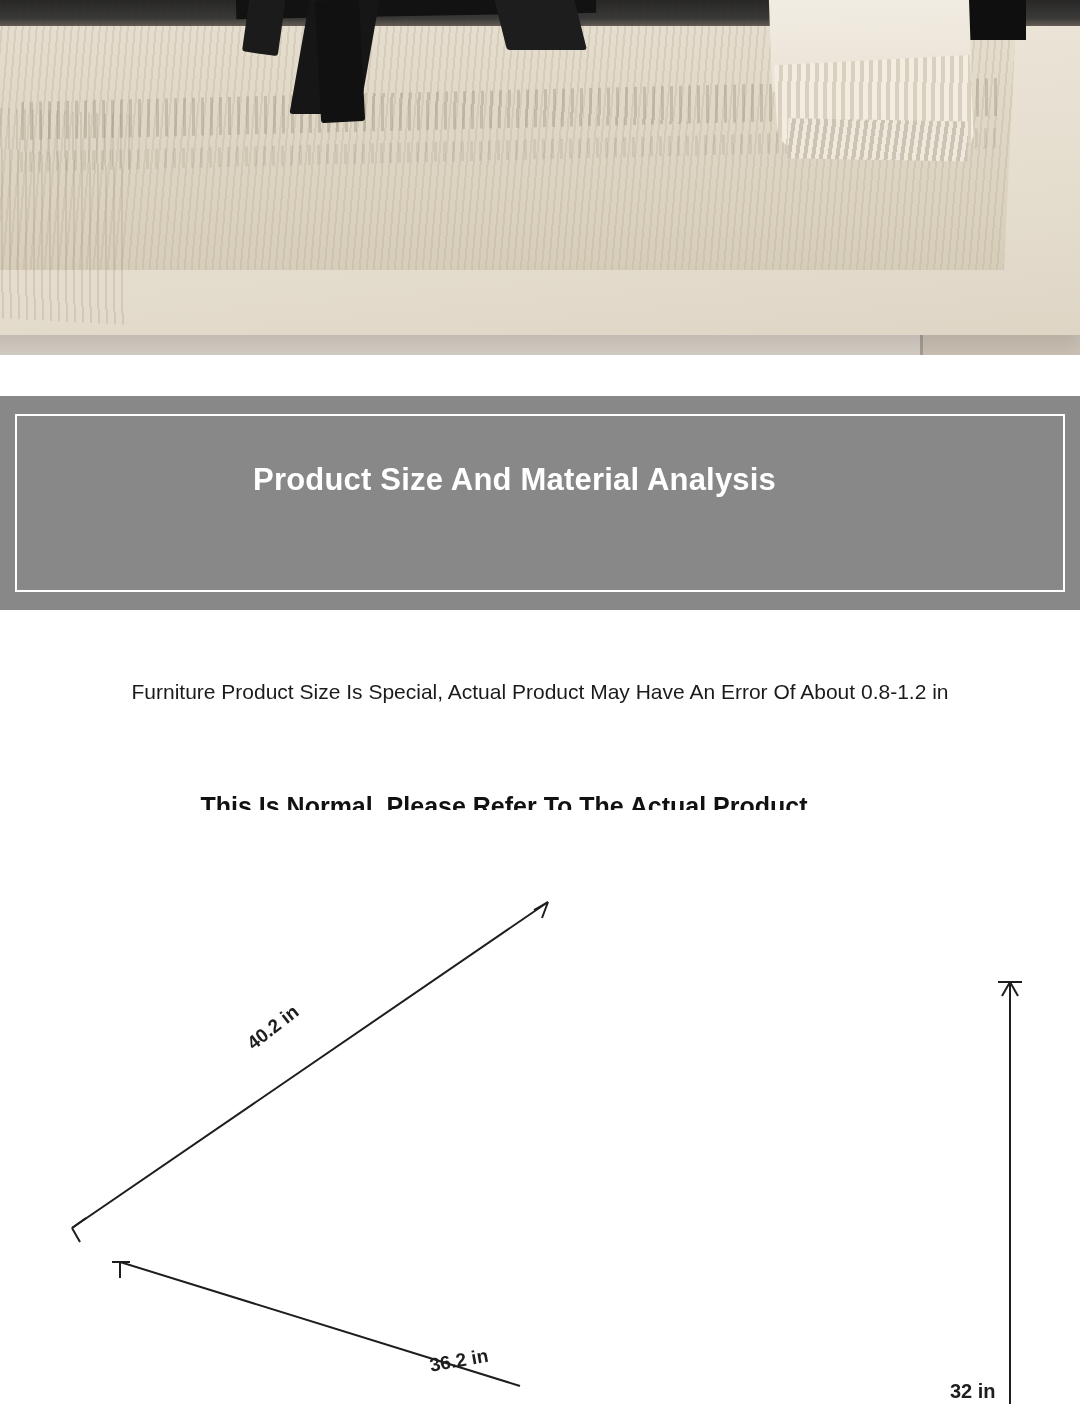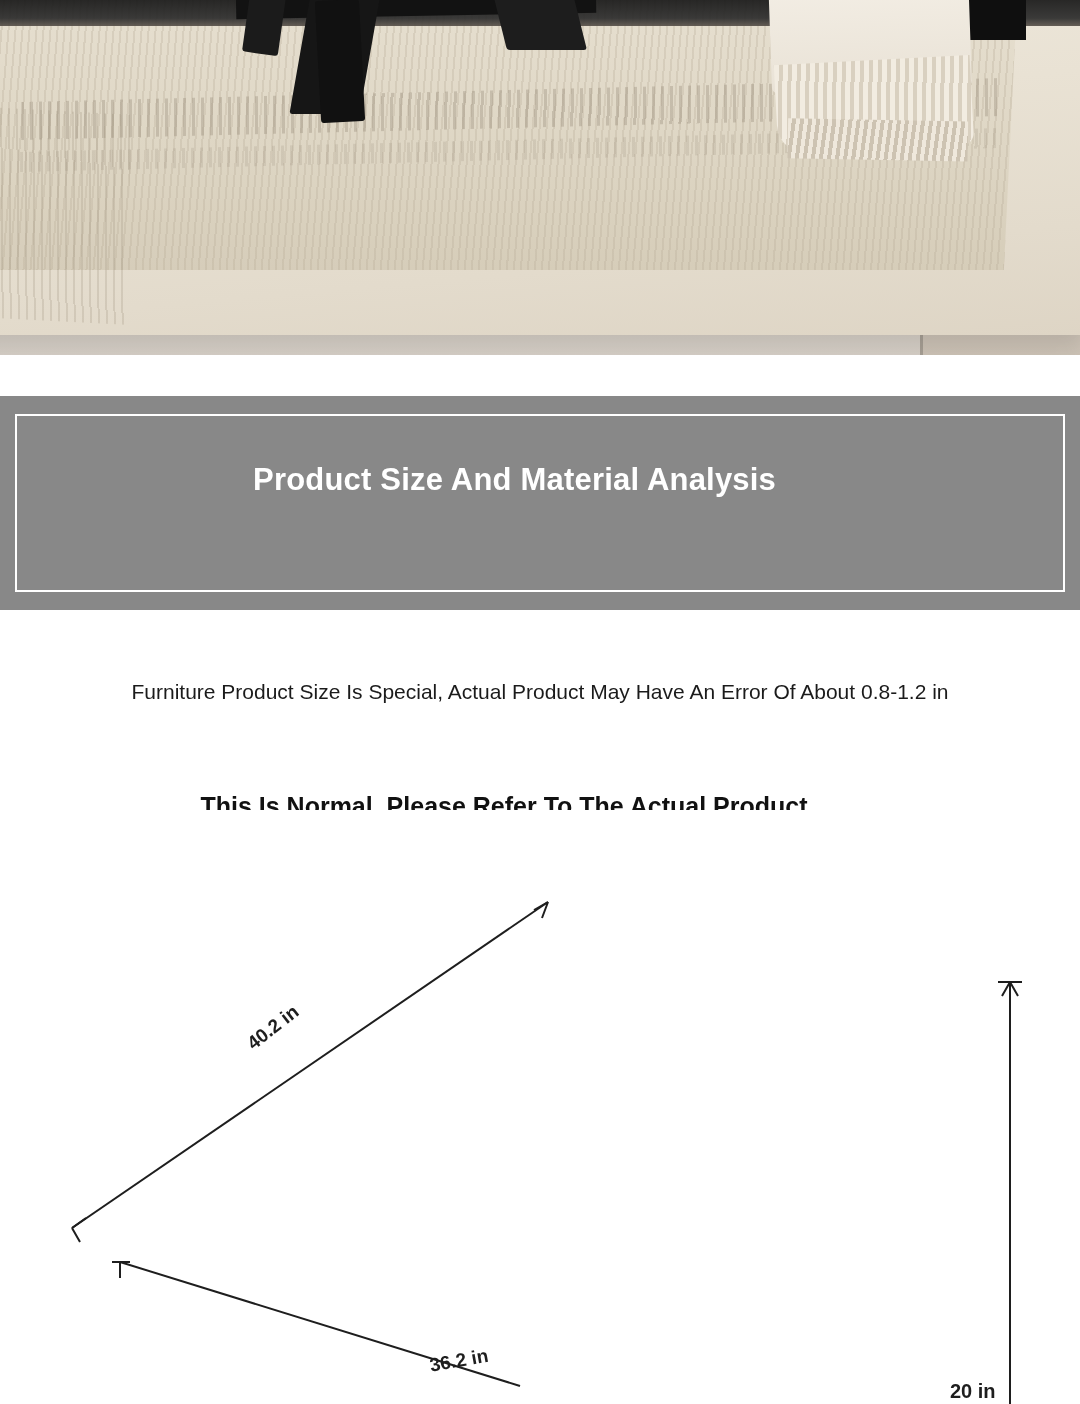--- a/index.html
+++ b/index.html
@@ -317,13 +317,13 @@
       <line x1="1010" y1="172" x2="1010" y2="594"></line>
       <path d="M1010,172 L1002,186 M1010,172 L1018,186" stroke-width="2"></path>
       <line x1="998" y1="172" x2="1022" y2="172"></line>
     </g>
   </svg>
 
 </div>
 
 <div class="dim-label dim-diagonal">40.2 in</div>
 <div class="dim-label dim-depth">36.2 in</div>
-<div class="dim-label dim-height">20 in</div>
+<div class="dim-label dim-height">32 in</div>
 
 </body></html>

